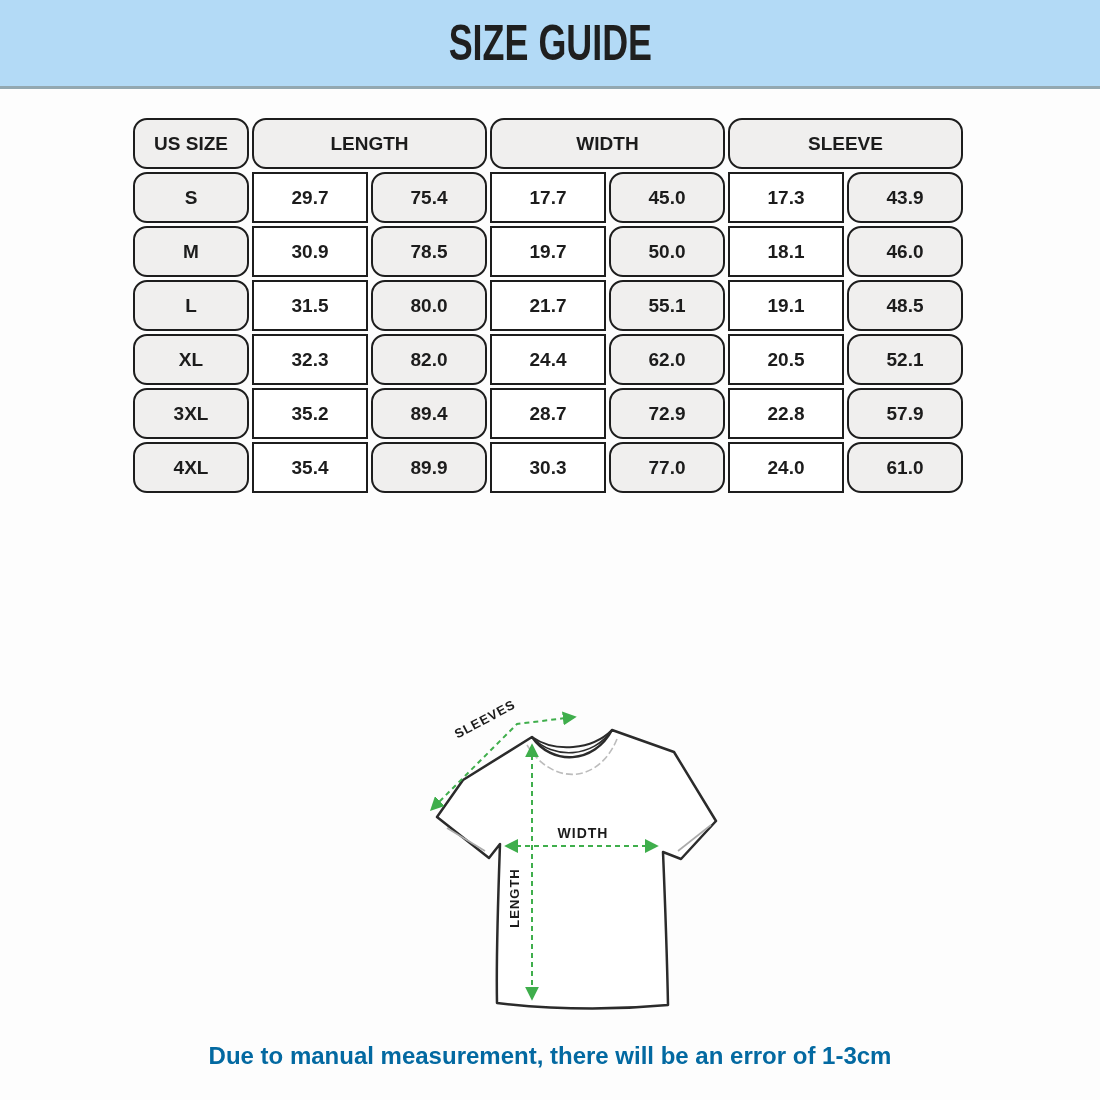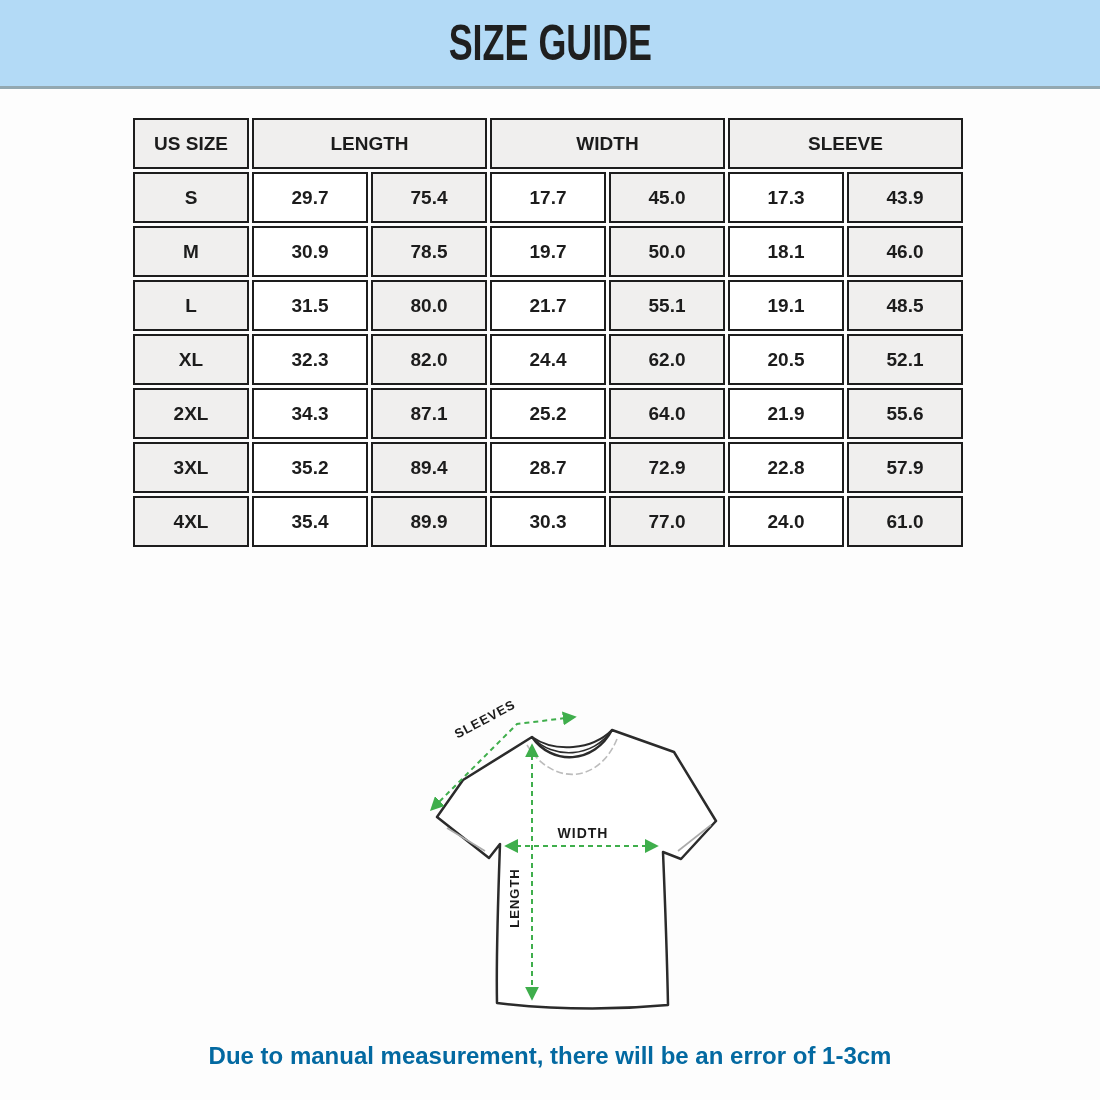--- a/index.html
+++ b/index.html
@@ -40,21 +40,21 @@
   .size-table th,.size-table td{
     border:2px solid #1d1d1d;
     text-align:center;
     vertical-align:middle;
     height:47px;
     font-size:19px;
     font-weight:bold;
     color:#1c1c1c;
     padding:0;
   }
-  .cell-gray{background:#f0efee;}
+  .cell-gray{background:#f0efee;border-radius:14px;}
   .cell-white{background:#ffffff;}
 
   
   .diagram{
     position:absolute;
     left:380px;top:680px;
     width:400px;height:370px;
   }
 
   
@@ -124,29 +124,20 @@
           <td class="cell-gray">48.5</td>
         </tr>
         <tr>
           <td class="cell-gray">XL</td>
           <td class="cell-white">32.3</td>
           <td class="cell-gray">82.0</td>
           <td class="cell-white">24.4</td>
           <td class="cell-gray">62.0</td>
           <td class="cell-white">20.5</td>
           <td class="cell-gray">52.1</td>
-        </tr>
-        <tr>
-          <td class="cell-gray">2XL</td>
-          <td class="cell-white">34.3</td>
-          <td class="cell-gray">87.1</td>
-          <td class="cell-white">25.2</td>
-          <td class="cell-gray">64.0</td>
-          <td class="cell-white">21.9</td>
-          <td class="cell-gray">55.6</td>
         </tr>
         <tr>
           <td class="cell-gray">3XL</td>
           <td class="cell-white">35.2</td>
           <td class="cell-gray">89.4</td>
           <td class="cell-white">28.7</td>
           <td class="cell-gray">72.9</td>
           <td class="cell-white">22.8</td>
           <td class="cell-gray">57.9</td>
         </tr>

